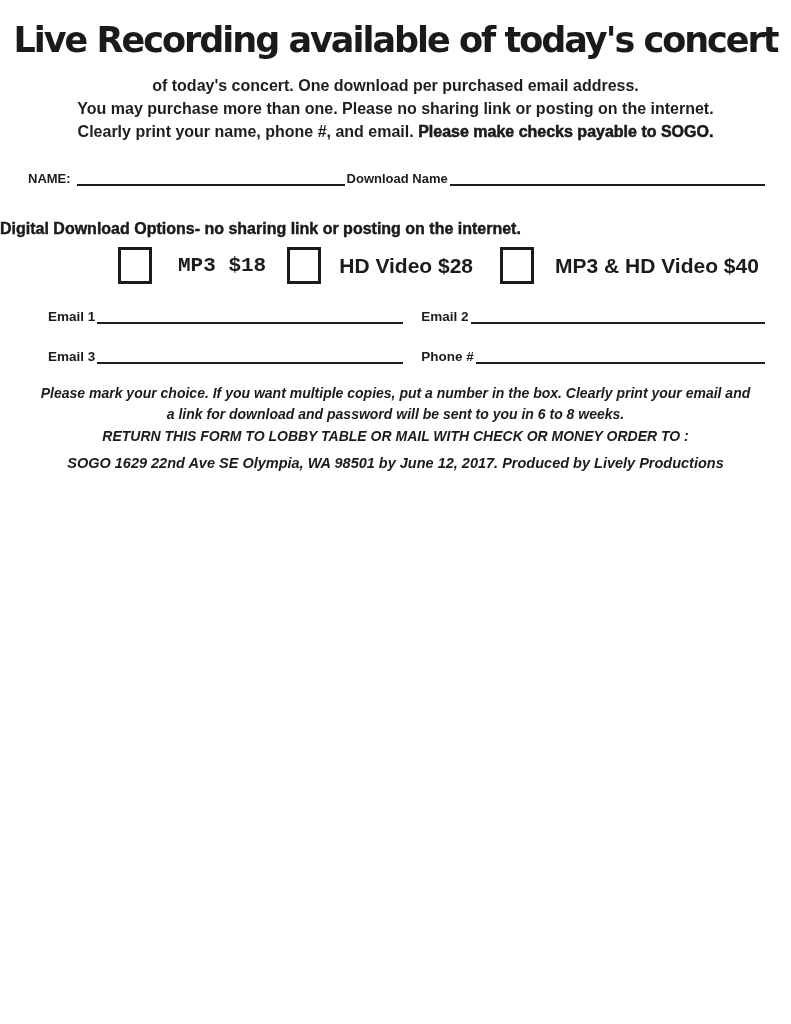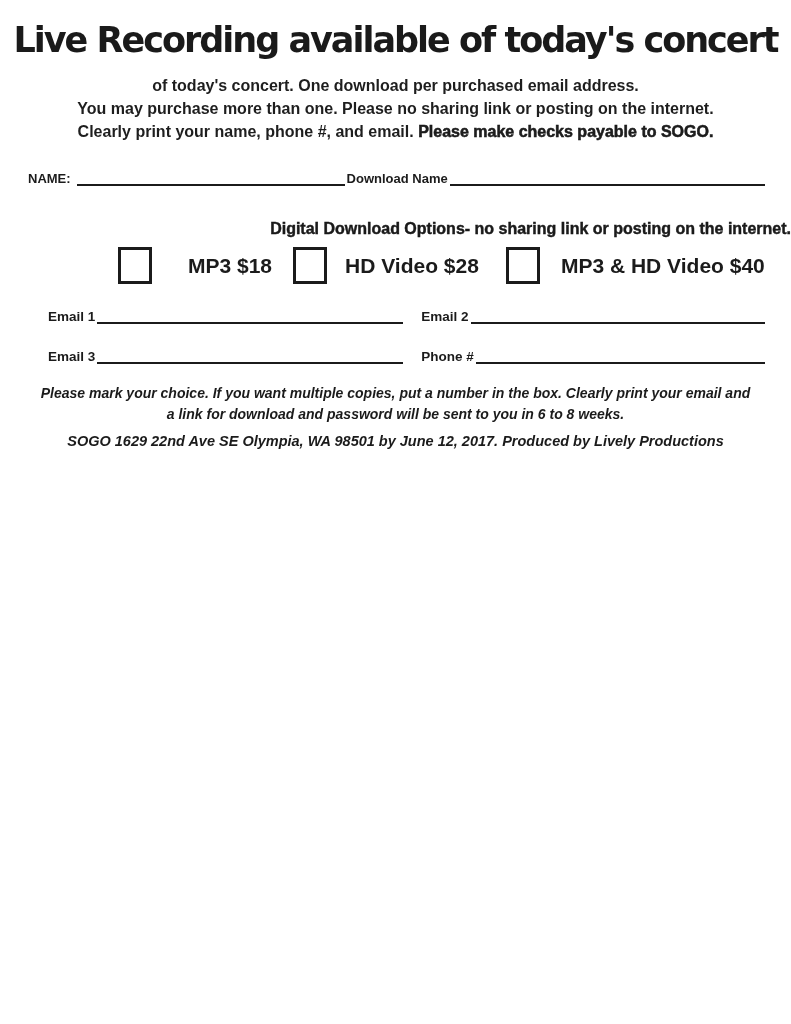--- a/index.html
+++ b/index.html
@@ -60,42 +60,42 @@
     border-bottom: 2px solid #1b1b1b;
     height: 14px;
   }
   .name-row .line-a { width: 268px; margin-left: 6px; }
   .name-row .students-label { margin-left: 2px; }
   .name-row .line-b { flex: 1; margin-left: 2px; }
 
   
   .options-heading {
     margin-top: 34px;
-    text-align: right;
+    text-align: left;
     font-size: 16px;
     font-weight: 700;
     -webkit-text-stroke: 0.4px #111;
     white-space: nowrap;
   }
   .checkbox-row {
     display: flex;
     align-items: center;
     margin: 9px 0 0 118px;
     font-size: 21px;
     font-weight: 700;
     white-space: nowrap;
   }
   .checkbox {
     width: 28px;
     height: 31px;
     border: 3px solid #1b1b1b;
     background: #ffffff;
     flex: 0 0 auto;
   }
-  .checkbox-row .opt-label-1 { margin-left: 36px; }
+  .checkbox-row .opt-label-1 { margin-left: 26px; font-family: Liberation Mono, monospace; }
   .checkbox-row .box-2 { margin-left: 21px; }
   .checkbox-row .opt-label-2 { margin-left: 18px; }
   .checkbox-row .box-3 { margin-left: 27px; }
   .checkbox-row .opt-label-3 { margin-left: 21px; }
 
   
   .contact-row {
     display: flex;
     align-items: flex-end;
     margin: 24px 26px 0 28px;
@@ -163,16 +163,17 @@
   <div class="contact-row">
     <span>Email 3</span>
     <span class="write-line line-left"></span>
     <span class="label-right">Phone #</span>
     <span class="write-line line-right"></span>
   </div>
 
   <div class="footer">
     <div>Please mark your choice.  If you want multiple copies, put a number in the box. Clearly print your email and</div>
     <div>a link for download and password will be sent to you in 6 to 8 weeks.</div>
+    <div class="return-line">RETURN THIS FORM TO LOBBY TABLE OR MAIL WITH CHECK OR MONEY ORDER TO :</div>
     <div class="address-line">SOGO 1629 22nd Ave SE Olympia, WA 98501 by June 12, 2017.  Produced by Lively Productions</div>
   </div>
 
 </div>
 
 </body></html>

